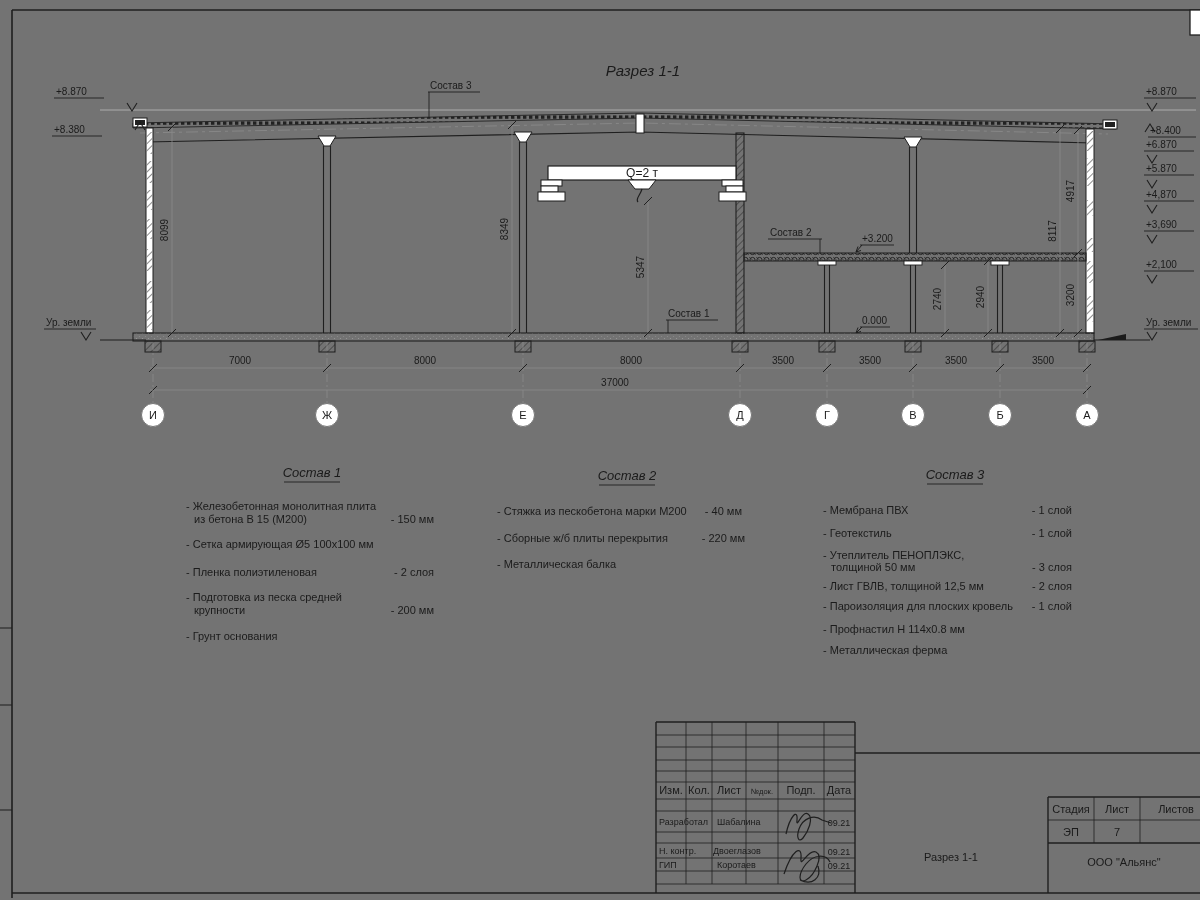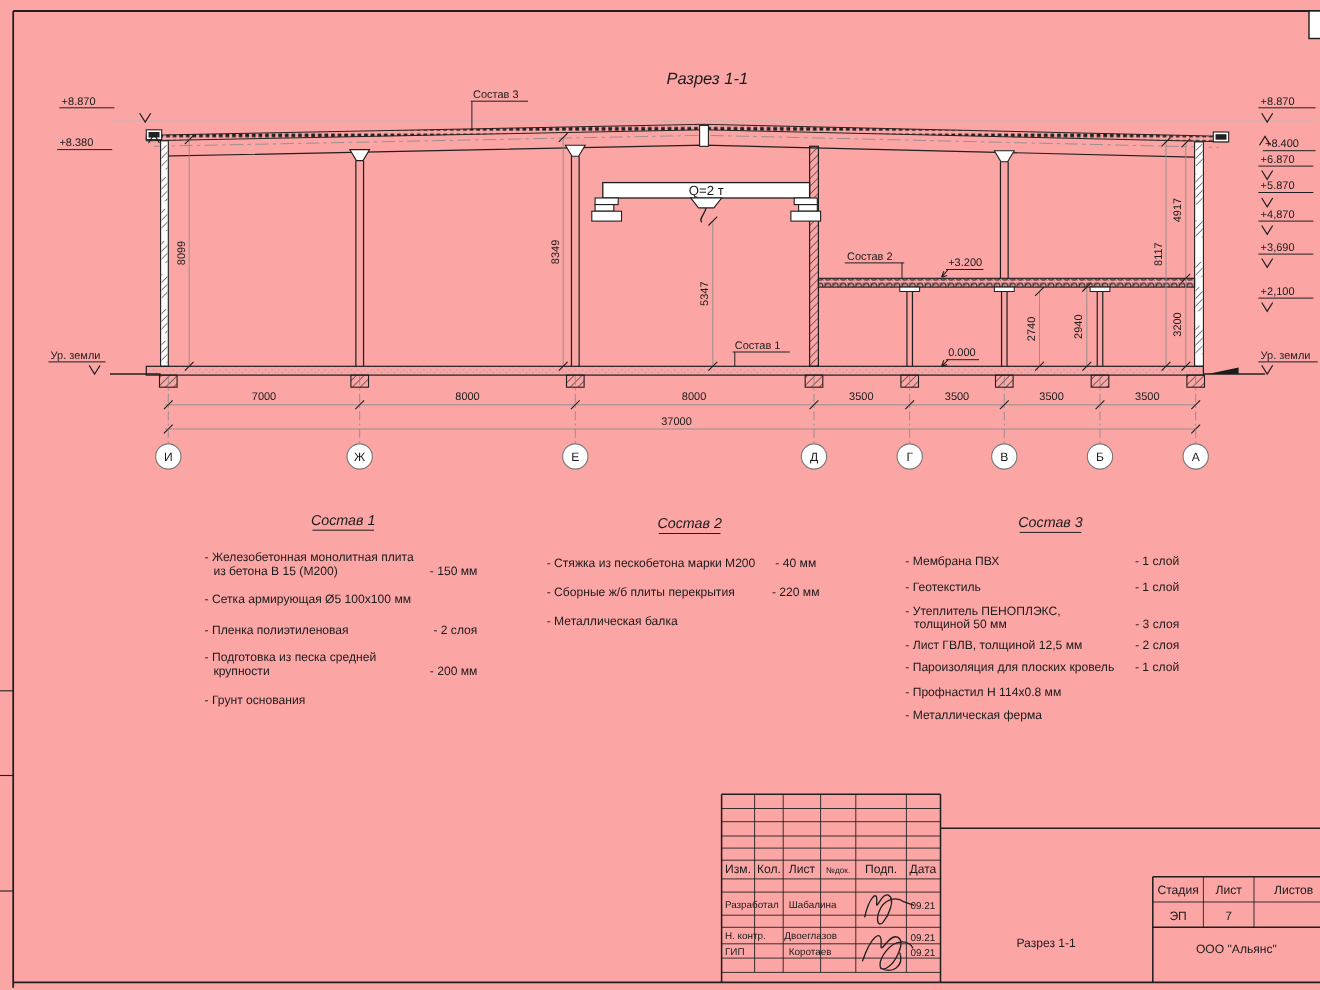--- a/index.html
+++ b/index.html
@@ -1,16 +1,16 @@
 <!DOCTYPE html>
 <html><head>
 <meta charset="utf-8">
 <style>
   html,body{margin:0;padding:0;background:#ffffff;}
-  .sheet{width:1200px;height:900px;position:relative;background:#fca5a5;overflow:hidden;}
+  .sheet{width:1200px;height:900px;position:relative;background:#737373;overflow:hidden;}
   svg{display:block;}
   text{fill:#1b1b1b;font-family:"Liberation Sans",sans-serif;}
   .tx7{font-size:7.5px;}
   .tx9{font-size:9px;}
   .tx10{font-size:10px;}
   .tx11{font-size:11px;}
   .tx12{font-size:12px;}
   .tit{font-size:15px;font-style:italic;}
   .lst{font-size:13px;font-style:italic;}
   .mid{text-anchor:middle;}

